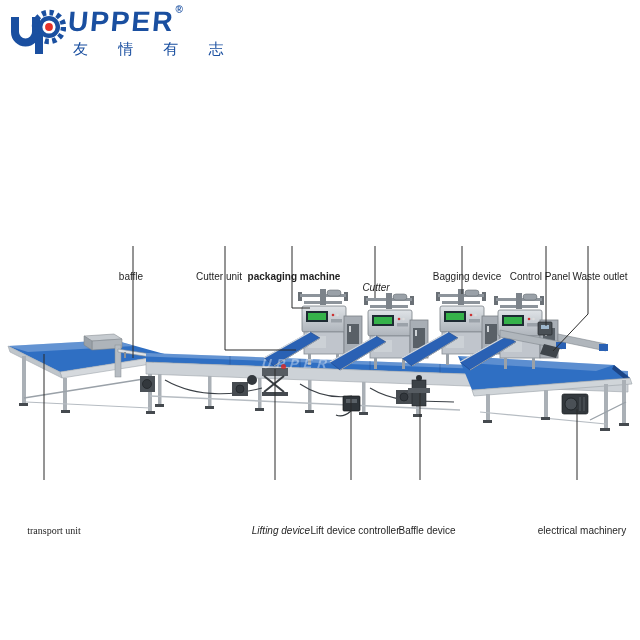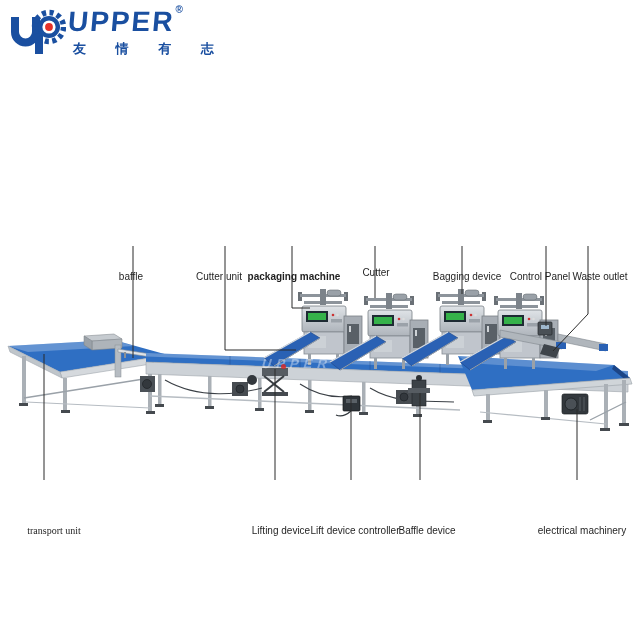--- a/index.html
+++ b/index.html
@@ -12,21 +12,21 @@
   .canvas{position:absolute;inset:0;}
 
   
   .logo{position:absolute;left:8px;top:8px;display:flex;align-items:flex-start;}
   .logo-mark{display:block;}
   .logo-textcol{margin-left:2px;}
   .brand{color:var(--brand-blue);font-size:28px;font-weight:bold;letter-spacing:2px;
          transform:skewX(-5deg);line-height:1;display:inline-block;}
   .brand-reg{color:var(--brand-blue);font-size:10px;font-weight:bold;vertical-align:top;
              position:relative;top:-4px;left:1px;}
-  .tagline{color:var(--brand-blue);font-size:13px;font-weight:bold;letter-spacing:13px;
+  .tagline{color:var(--brand-blue);font-size:15px;font-weight:normal;letter-spacing:13px;
            margin-top:4px;margin-left:5px;white-space:nowrap;}
 
   
   .lbl{position:absolute;transform:translateX(-50%);font-size:10px;color:#1f1f1f;
        white-space:nowrap;line-height:11px;margin-top:41px;}
 
   
   svg .belt{fill:var(--belt-blue);}
   svg .leader{stroke:var(--leader-line);stroke-width:1;fill:none;}
   svg .screen{fill:var(--screen-green);}
@@ -225,24 +225,24 @@
       <path class="leader" d="M577,409 V480"></path>
     </g>
   </svg>
 
   <div class="watermark">UPPER</div>
   <div class="watermark-dot"></div>
 
   <div class="lbl" style="left:131px;top:230px;">baffle</div>
   <div class="lbl" style="left:219px;top:230px;">Cutter unit</div>
   <div class="lbl" style="left:294px;top:230px;font-weight:bold;">packaging machine</div>
-  <div class="lbl" style="left:376px;top:226px;">Cutter</div>
+  <div class="lbl" style="left:376px;top:241px;font-style:italic;">Cutter</div>
   <div class="lbl" style="left:467px;top:230px;">Bagging device</div>
   <div class="lbl" style="left:540px;top:230px;">Control Panel</div>
   <div class="lbl" style="left:600px;top:230px;">Waste outlet</div>
 
   <div class="lbl" style="left:54px;top:484px;font-family:Liberation Serif, serif;">transport unit</div>
-  <div class="lbl" style="left:281px;top:484px;">Lifting device</div>
+  <div class="lbl" style="left:281px;top:484px;font-style:italic;">Lifting device</div>
   <div class="lbl" style="left:355px;top:484px;">Lift device controller</div>
   <div class="lbl" style="left:427px;top:484px;">Baffle device</div>
   <div class="lbl" style="left:582px;top:484px;text-align:right;">electrical machinery</div>
 
 </div>
 
 </body></html>

